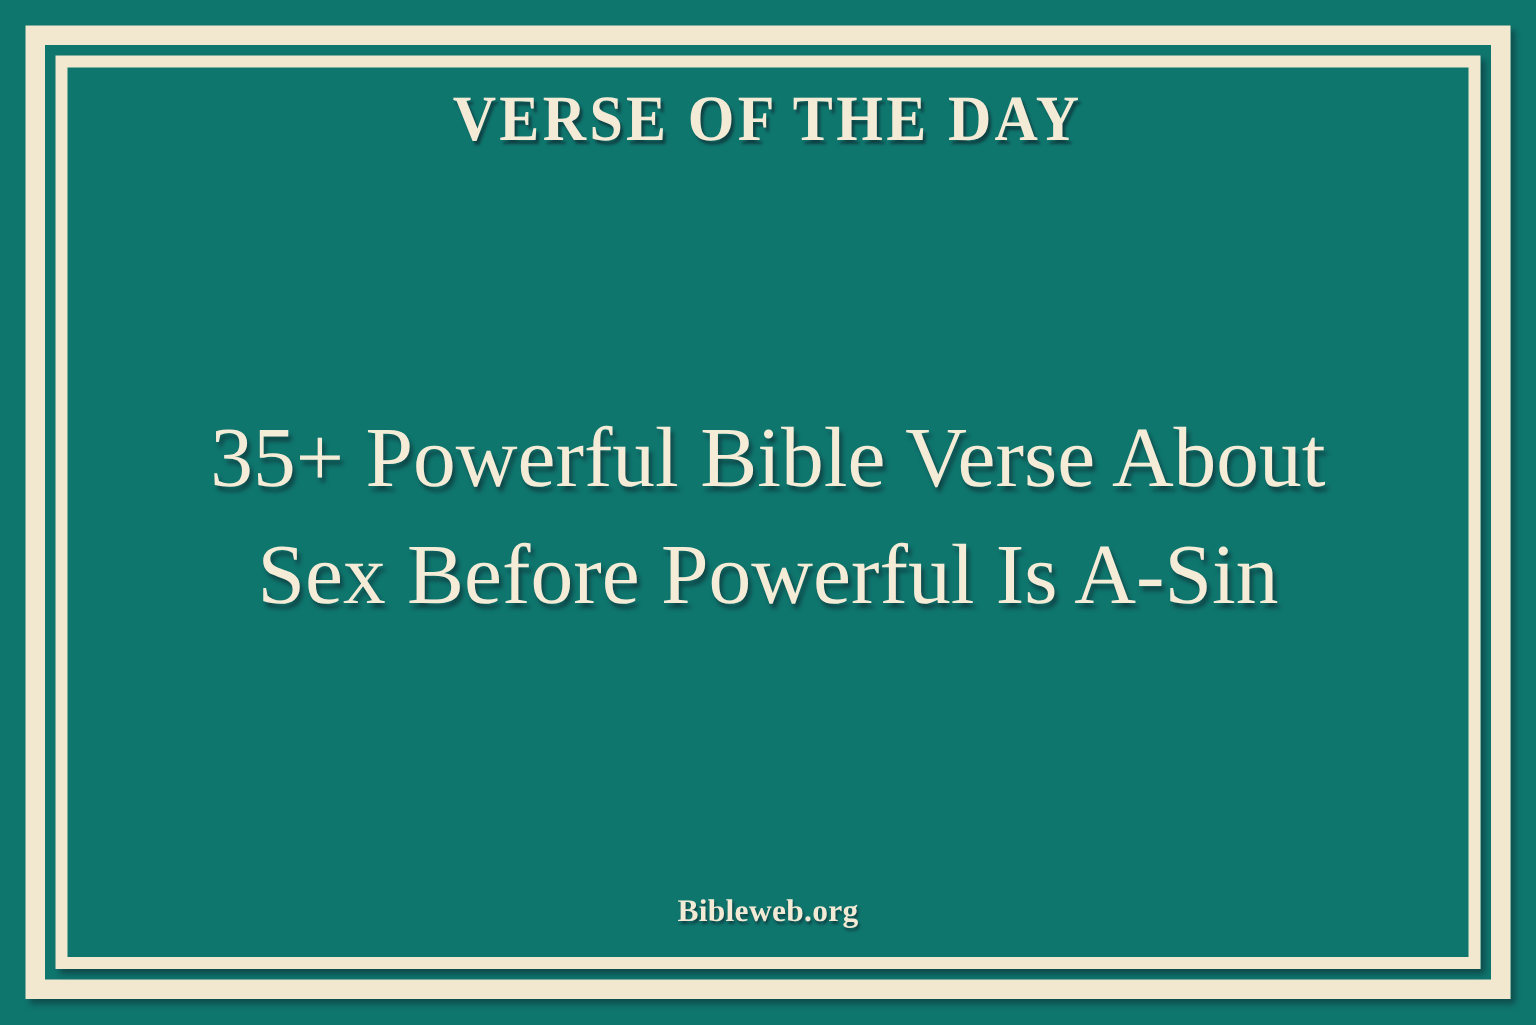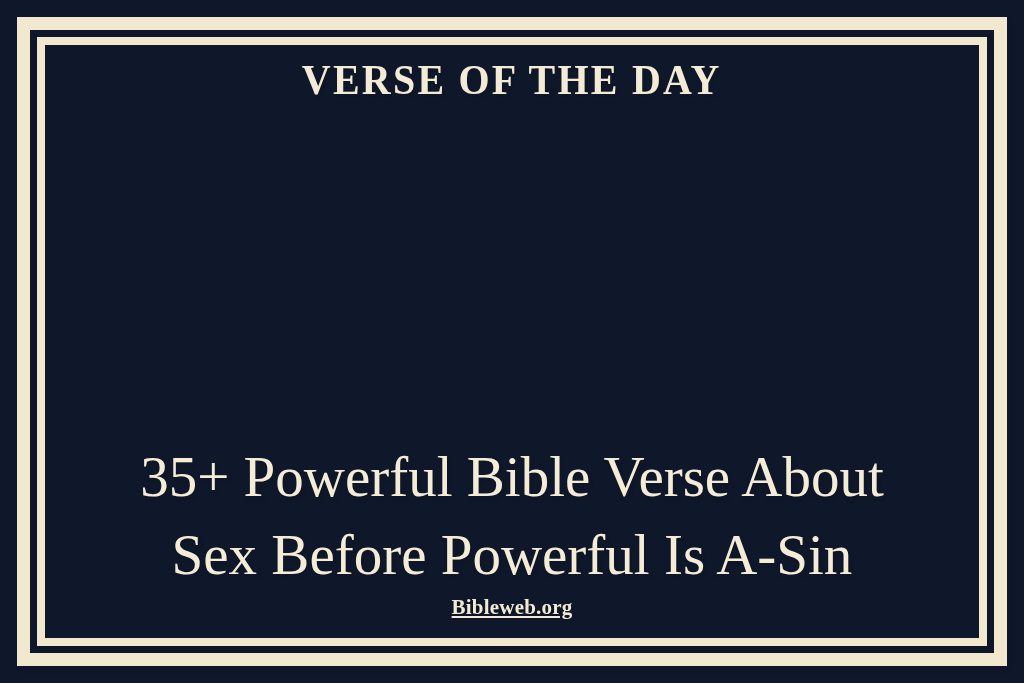--- a/index.html
+++ b/index.html
@@ -14,21 +14,21 @@
     height: 683px;
     overflow: hidden;
     font-family: "Liberation Serif", "DejaVu Serif", serif;
   }
 
   
   .card {
     position: relative;
     width: 1024px;
     height: 683px;
-    background: #0f172a;
+    background: #0f766e;
     box-sizing: border-box;
   }
 
   
   .frame-outer {
     position: absolute;
     left: 17px;
     top: 17px;
     right: 17px;
     bottom: 17px;
@@ -74,21 +74,21 @@
     transform: scaleX(0.93);
     transform-origin: center top;
     text-shadow: 2px 3px 2px rgba(14, 22, 33, 0.55);
     white-space: nowrap;
   }
 
   .headline-wrap {
     flex: 1 1 auto;
     display: flex;
     flex-direction: column;
-    justify-content: flex-end;
+    justify-content: center;
     align-items: center;
     width: 100%;
     margin-top: -6px;
   }
 
   .headline {
     font-family: "Liberation Serif", "DejaVu Serif", serif;
     font-size: 57px;
     font-weight: normal;
     line-height: 1.38;
@@ -105,21 +105,20 @@
   .site-footer {
     margin-bottom: 18px;
     font-family: "Liberation Serif", "DejaVu Serif", serif;
     font-size: 21px;
     font-weight: bold;
     color: #f3ead5;
     letter-spacing: 0.2px;
     text-align: center;
     text-shadow: 1px 2px 2px rgba(14, 22, 33, 0.55);
     white-space: nowrap;
-    text-decoration: underline;
   }
 </style>
 </head>
 <body>
 
 <div class="card">
 
   <div class="frame-outer"></div>
   <div class="frame-inner"></div>
 

